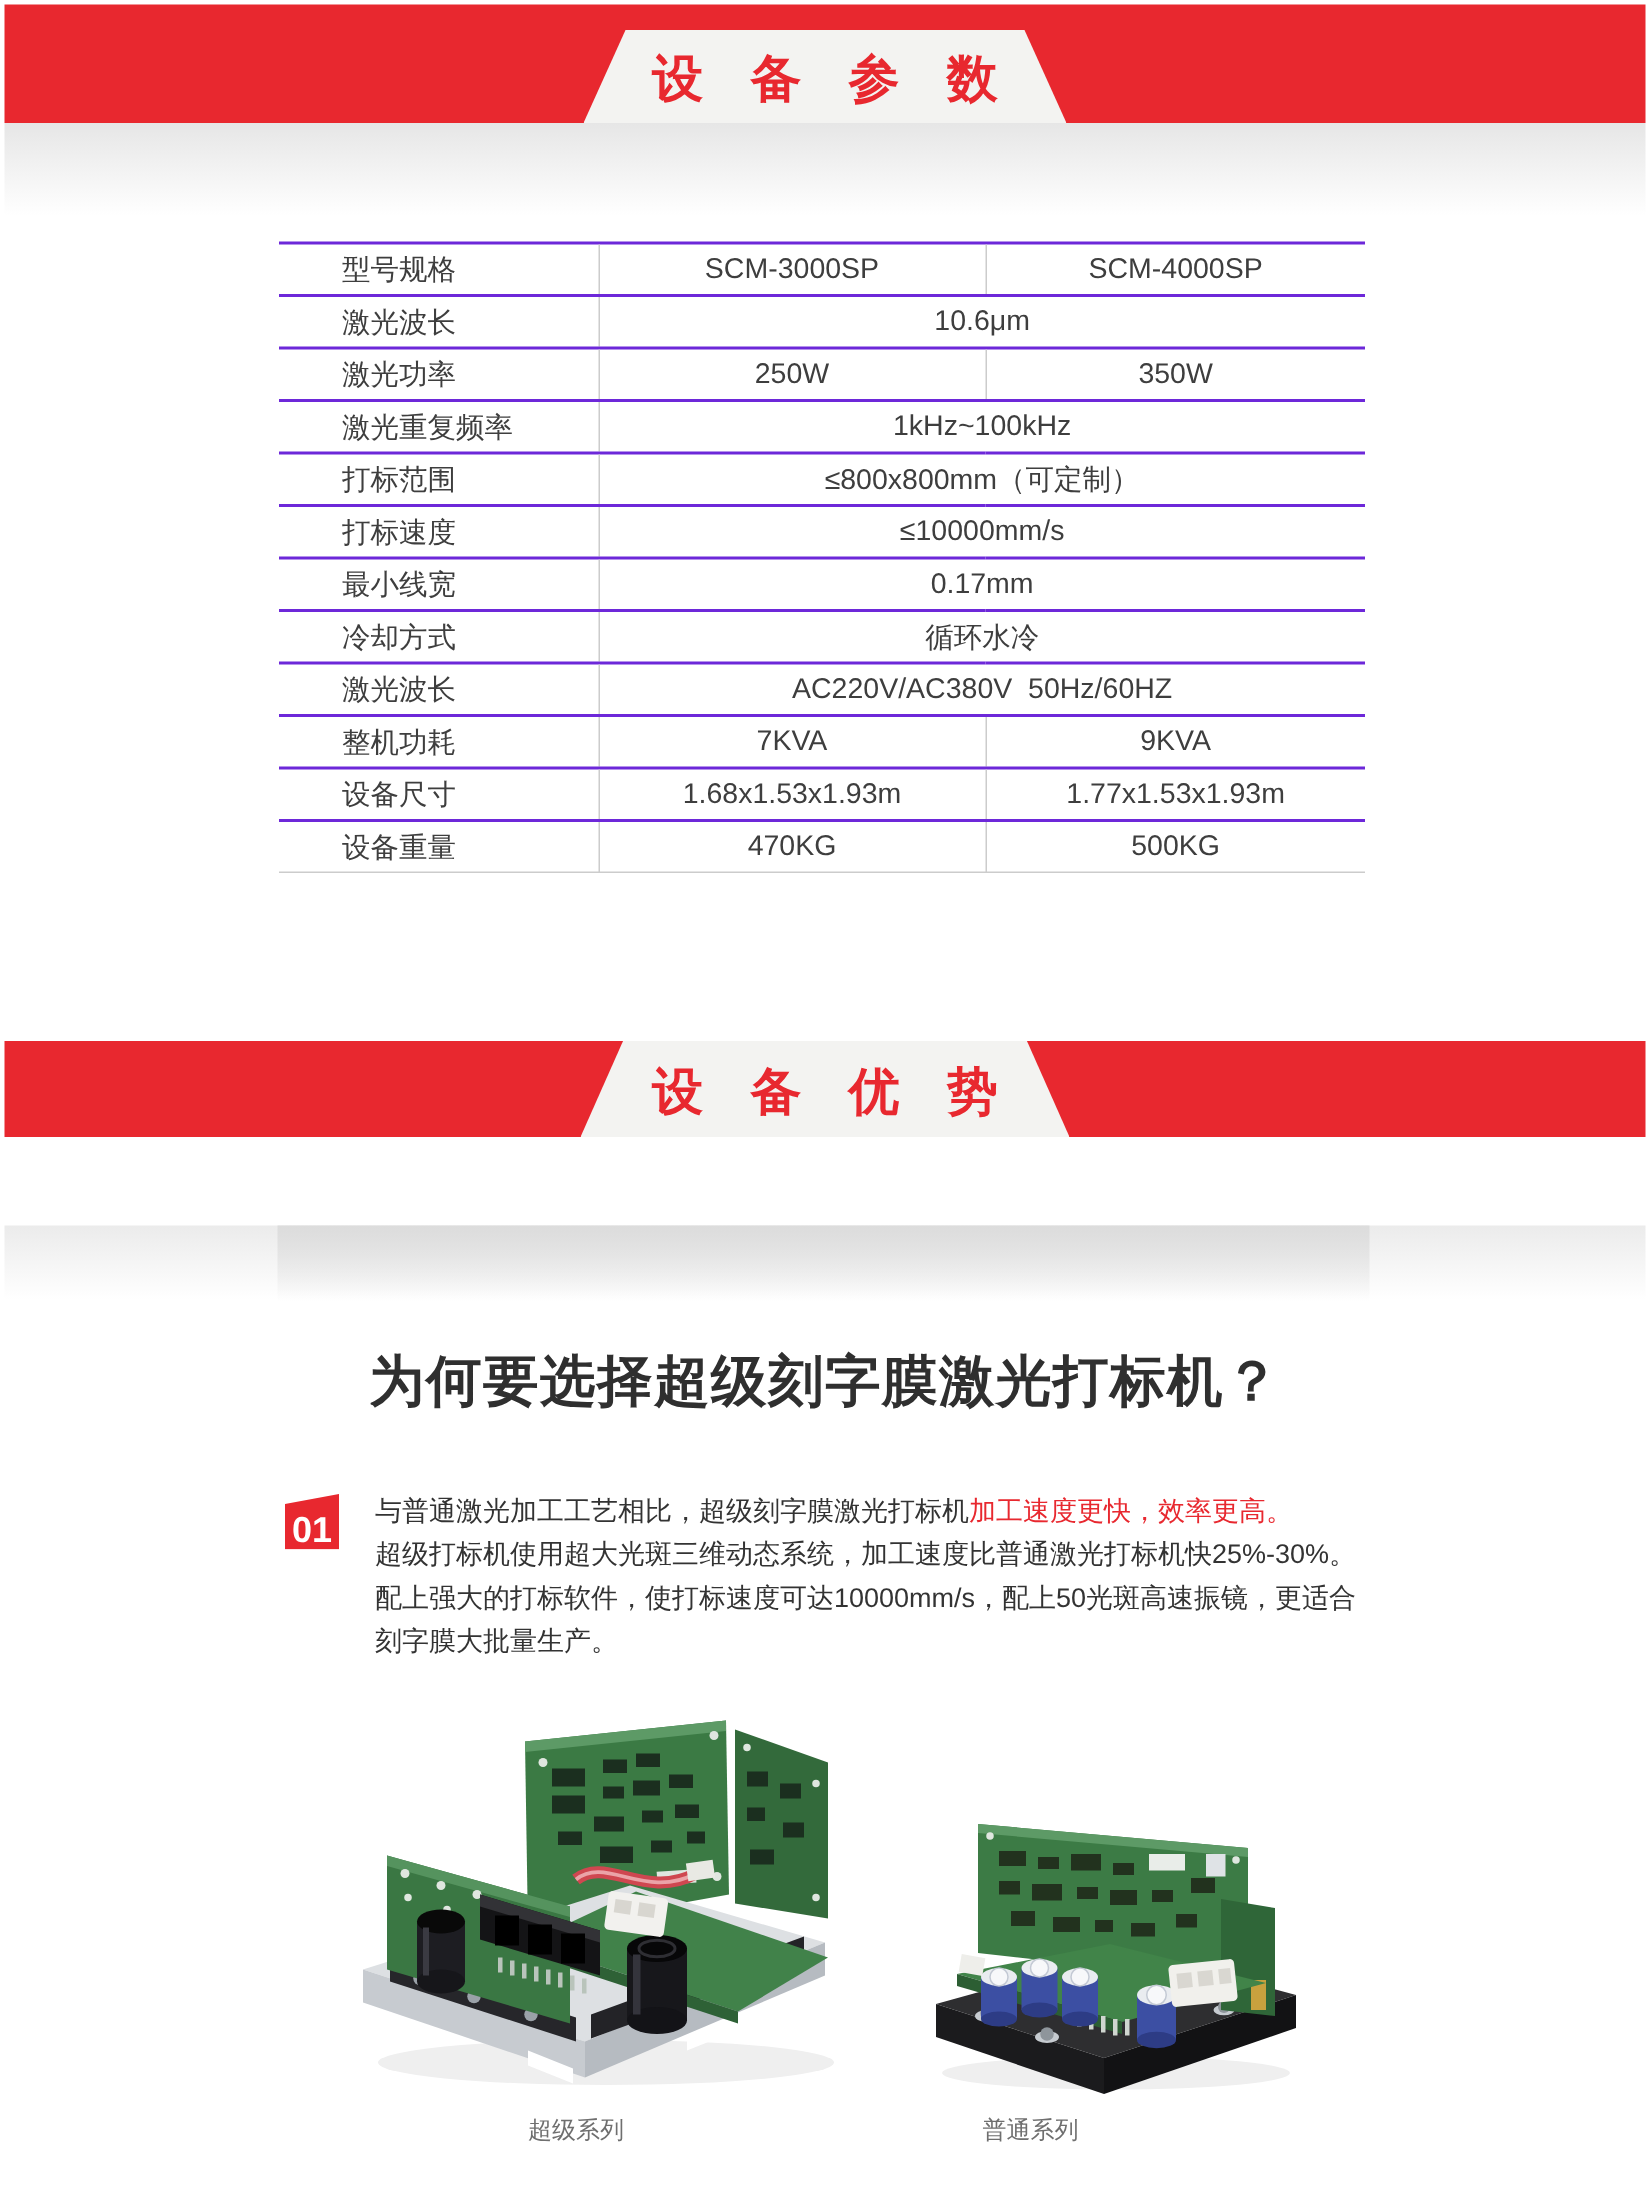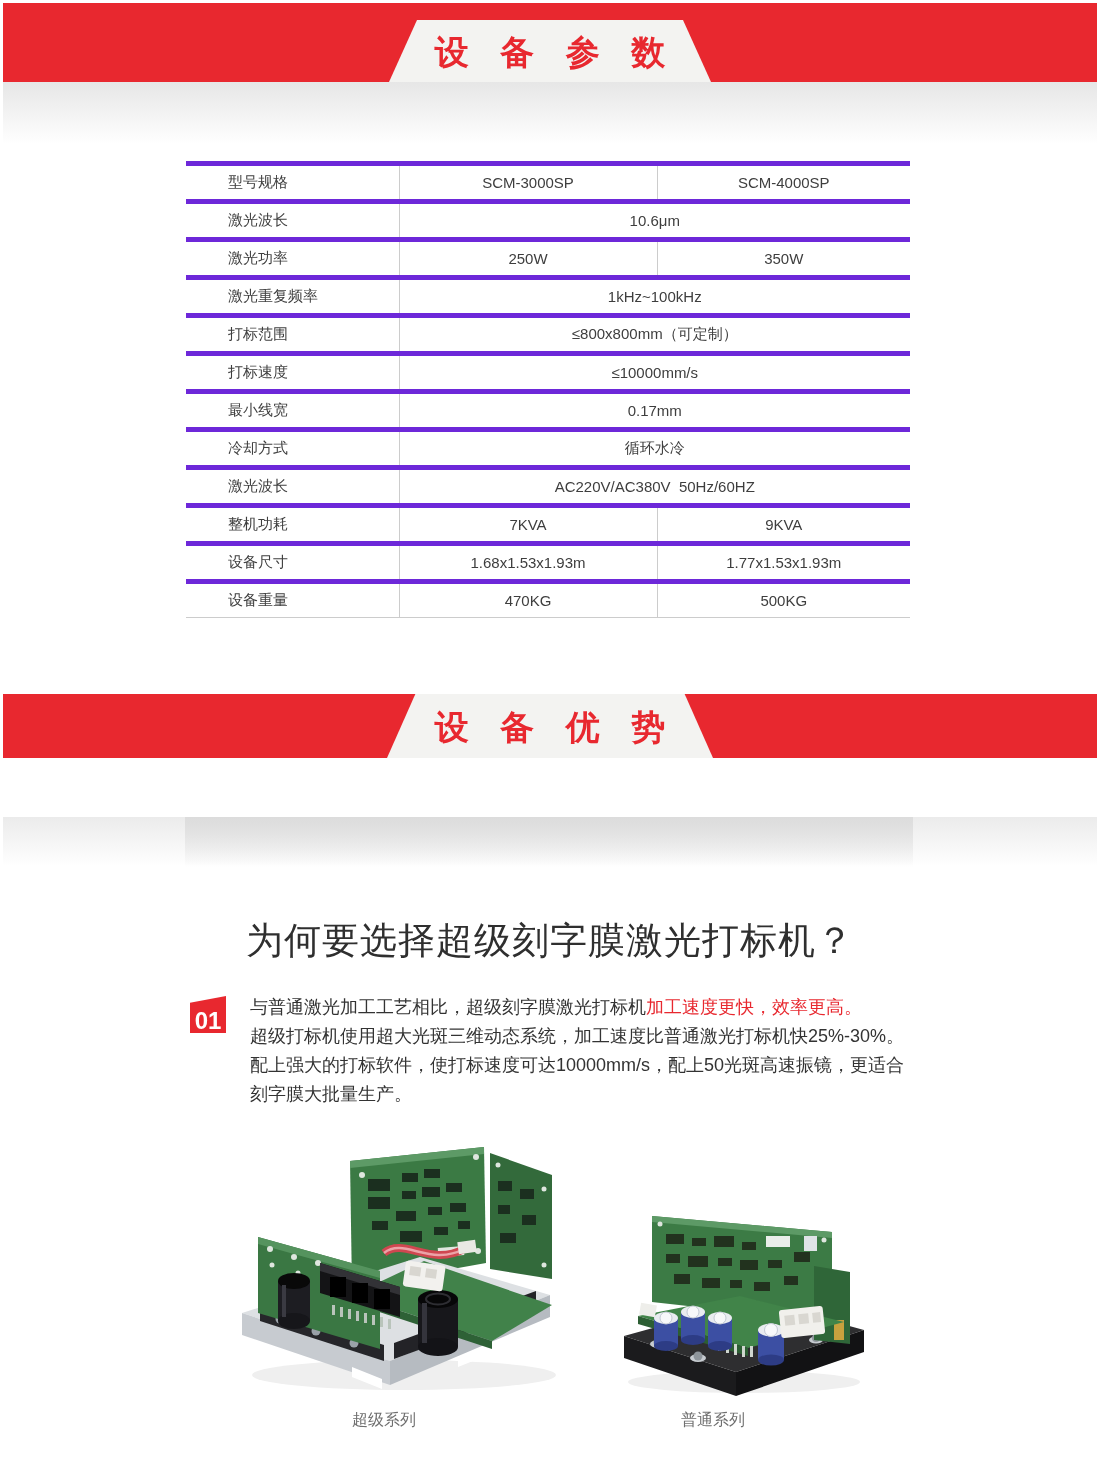--- a/index.html
+++ b/index.html
@@ -27,31 +27,31 @@
   .band-gradient.g1{top:82px;}
   .band-gradient.g2{top:817px;height:58px;background:linear-gradient(#ebebeb,#ffffff 85%);}
   .band-shadow{position:absolute;left:185px;top:817px;width:728px;height:56px;
     background:linear-gradient(#dcdcdc,rgba(255,255,255,0) 90%);}
   
   .spec-table{
     position:absolute;top:161px;left:186px;width:724px;
     border-collapse:collapse;table-layout:fixed;
   }
   .spec-table td{
-    height:33px;border-top:5px solid #6d28d9;
-    font-size:15px;color:#3e3e3e;text-align:center;padding:0;
+    height:33px;border-top:2px solid #6d28d9;
+    font-size:19px;color:#3e3e3e;text-align:center;padding:0;
     white-space:pre-wrap;overflow:hidden;
   }
   .spec-table tr:last-child td{border-bottom:1px solid #cccccc;}
   .spec-table td.lbl{text-align:left;padding-left:42px;border-right:1px solid #cccccc;}
   .spec-table td.v1{border-right:1px solid #cccccc;margin-top:36px;}
   
   .adv-heading{
-    position:absolute;top:916px;left:0;width:1100px;text-align:center;
-    font-size:37px;font-weight:normal;color:#2f2f2f;letter-spacing:1px;
+    position:absolute;top:896px;left:0;width:1100px;text-align:center;
+    font-size:37px;font-weight:bold;color:#2f2f2f;letter-spacing:1px;
   }
   .num-badge{
     position:absolute;left:190px;top:996px;width:36px;height:37px;background:#e8282f;
     clip-path:polygon(0 18%,100% 0,100% 100%,0 100%);
     display:flex;align-items:flex-end;justify-content:center;
   }
   .num-badge span{color:#ffffff;font-size:24px;font-weight:bold;line-height:1;padding-bottom:0;}
   .adv-text{
     position:absolute;left:250px;top:993px;width:662px;
     font-size:18px;line-height:29px;color:#333333;text-align:left;
@@ -59,21 +59,21 @@
   .adv-text .hl{color:#e8282f;font-weight:normal;}
   
   .photo{position:absolute;}
   .photo.left{left:232px;top:1145px;width:326px;height:258px;}
   .photo.right{left:618px;top:1208px;width:252px;height:194px;}
   .caption{
     position:absolute;top:1410px;width:250px;text-align:center;
     font-size:16px;color:#6f6f6f;
   }
   .caption.left{left:259px;}
-  .caption.right{left:588px;}
+  .caption.right{left:562px;}
 </style>
 </head>
 <body>
 
 <div class="page">
 
   <div class="band params">
     <div class="plate">
       <div class="plate-title">设 备 参 数</div>
     </div>

